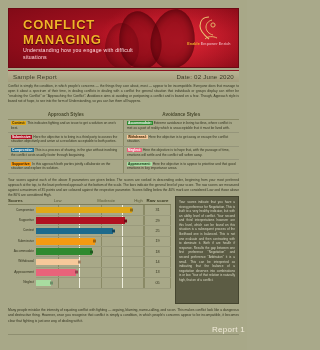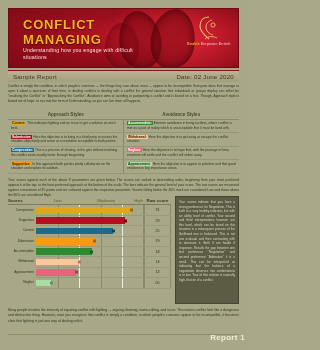--- a/index.html
+++ b/index.html
@@ -133,22 +133,22 @@
   }
 
   
   .sidebox {
     position:absolute; left:175px; top:196px; width:64px; height:108px;
     background:#5c5c44; border:.6px solid #45452f;
     padding:3px; color:#d8d8c2;
     font-size:3.1px; line-height:1.48; text-align:justify;
   }
   .reportbadge {
-    position:absolute; right:2px; bottom:8px;
-    font-size:8px; font-weight:bold; color:#f0ead8; letter-spacing:.3px;margin-left:40px;
+    position:absolute; right:2px; bottom:16px;
+    font-size:8px; font-weight:normal; color:#f0ead8; letter-spacing:.3px;margin-left:40px;
   }
 
   
   .footer {
     position:absolute; left:8px; top:308px; width:231px;
     font-size:3.4px; line-height:1.55; text-align:justify; color:#33331f;
   }
   .botrule { position:absolute; left:8px; top:334px; width:231px; height:.6px; background:#8e8e70; }
 </style>
 </head>

